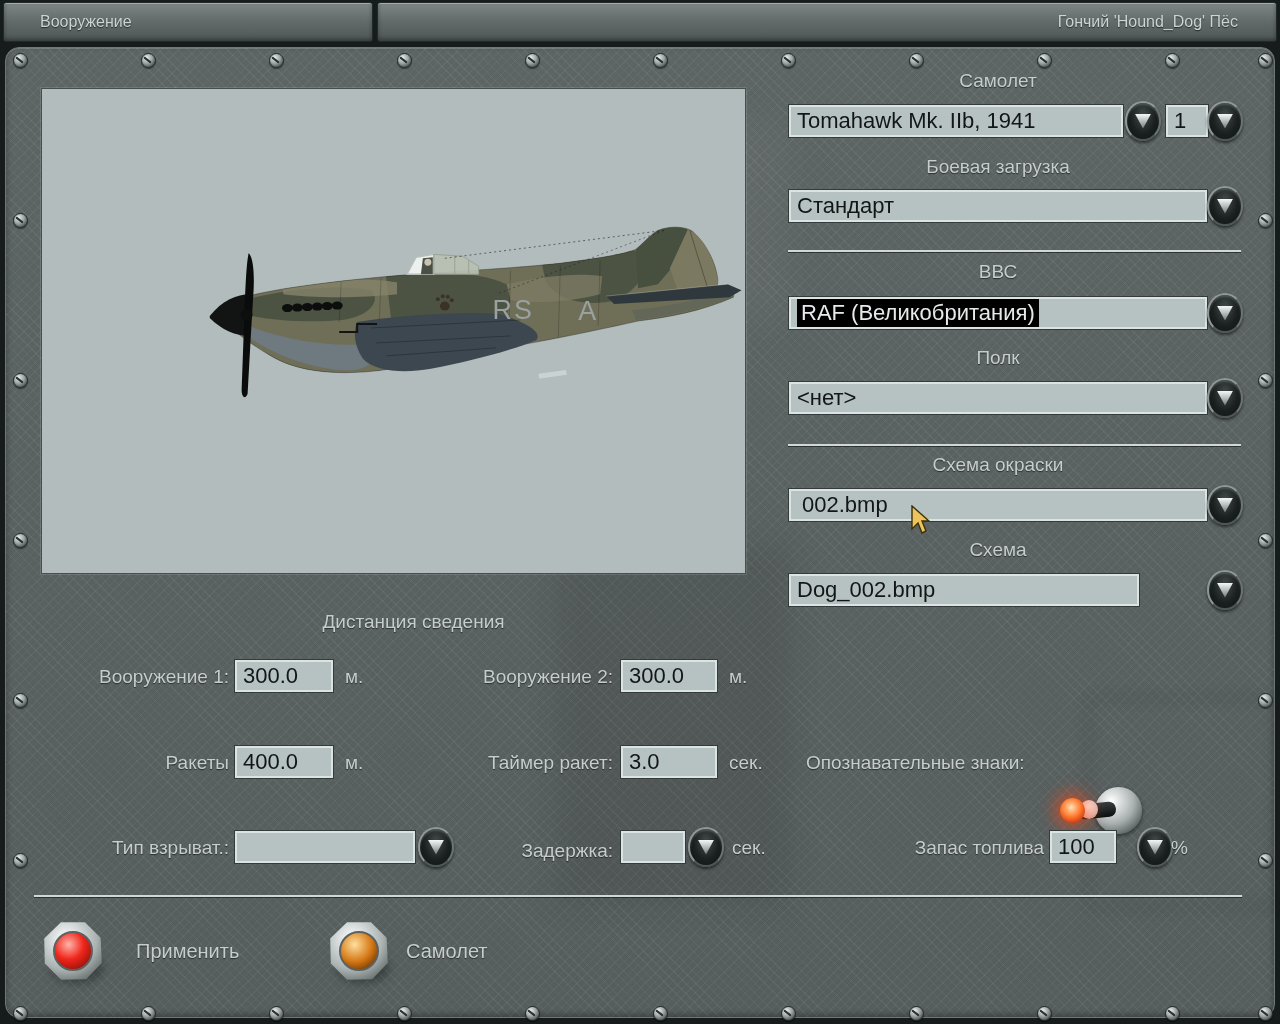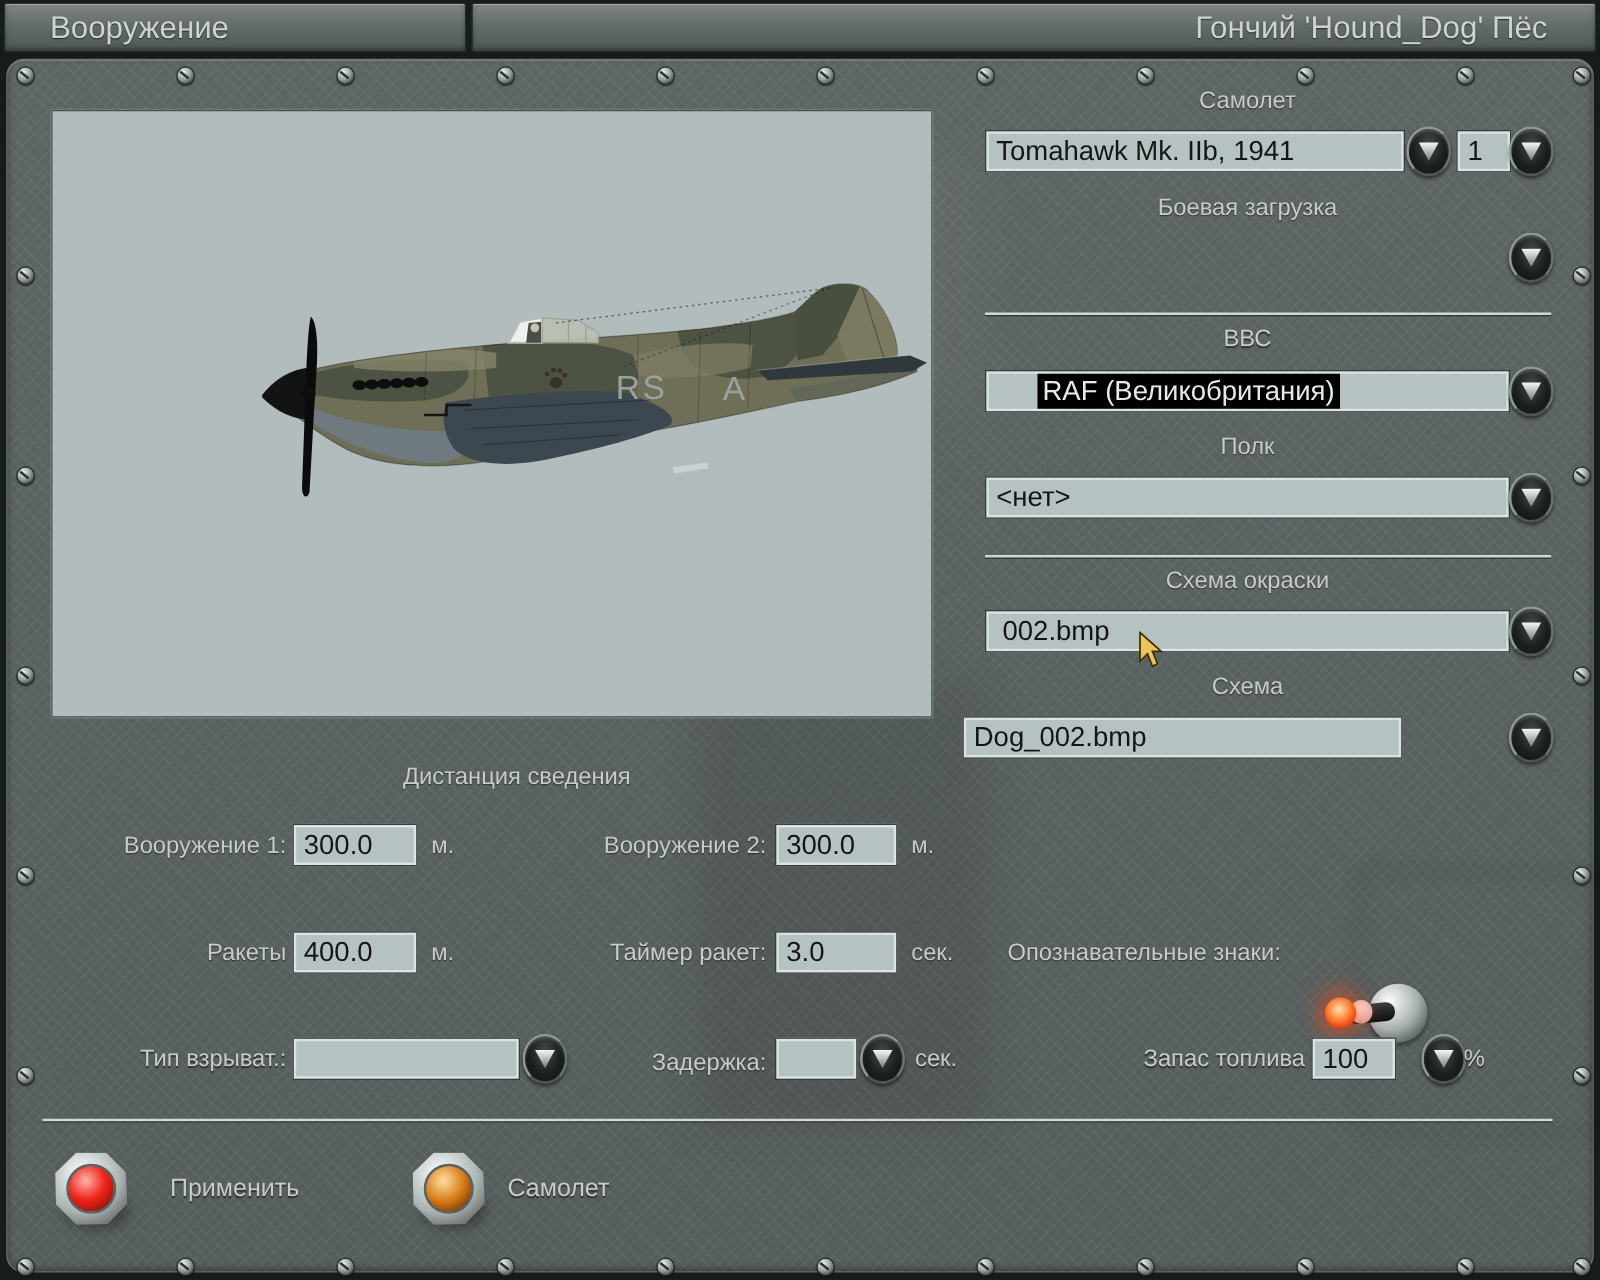--- a/index.html
+++ b/index.html
@@ -7,21 +7,21 @@
     position:relative;width:1280px;height:1024px;overflow:hidden;
     background:#161b1b;font-family:"Liberation Sans",sans-serif;
     -webkit-font-smoothing:antialiased;
   }
   
   .tab{
     position:absolute;top:2px;height:40px;box-sizing:border-box;
     background:linear-gradient(180deg,#7e8686 0%,#626a6a 48%,#4e5656 100%);
     border:1px solid #232929;border-radius:3px;
     box-shadow:inset 0 1px 0 rgba(255,255,255,.35),inset 0 -2px 4px rgba(0,0,0,.35);
-    display:flex;align-items:center;color:#ced4d4;font-size:25px;
+    display:flex;align-items:center;color:#ced4d4;font-size:16px;
     text-shadow:0 1px 1px rgba(0,0,0,.6);
   }
   .tab-left{left:3px;width:370px;padding-left:36px;}
   .tab-right{left:377px;width:900px;justify-content:flex-end;padding-right:38px;}
   
   .panel{
     position:absolute;left:5px;top:47px;width:1270px;height:971px;box-sizing:border-box;
     border-radius:14px;border:1px solid #6e7777;
     background:
       repeating-linear-gradient(45deg,rgba(255,255,255,.05) 0 1px,transparent 1px 7px),
@@ -55,21 +55,21 @@
     text-shadow:0 1px 1px rgba(0,0,0,.55);
   }
   .sec-label{width:420px;text-align:center;}
   .fld{
     position:absolute;height:34px;box-sizing:border-box;
     background:#b6c1c1;border:1px solid #333b3b;
     box-shadow:inset 0 0 0 2px #dce3e3;
     display:flex;align-items:center;padding:0 8px;
     font-size:22px;color:#121616;white-space:nowrap;overflow:hidden;
   }
-  .sel{background:#000;color:#e6eaea;padding:1px 4px;margin-left:33px;}
+  .sel{background:#000;color:#e6eaea;padding:1px 4px;}
   .rbtn{
     position:absolute;width:36px;height:40px;border-radius:50%;box-sizing:border-box;
     background:radial-gradient(ellipse at 50% 35%,#434b4b 0%,#1a1f1f 55%,#0d1111 100%);
     border:2px solid #8f9797;border-bottom-color:#4d5555;border-right-color:#6a7272;
     box-shadow:0 2px 3px rgba(0,0,0,.55),inset 0 2px 2px rgba(255,255,255,.18);
     display:flex;align-items:center;justify-content:center;cursor:pointer;
   }
   .tri{
     width:17px;height:15px;clip-path:polygon(50% 100%,2% 0,98% 0);
     background:linear-gradient(180deg,#f4f7f7,#b9c0c0 45%,#6e7676);
@@ -221,20 +221,23 @@
       <span class="tri"></span>
     </div>
     <div class="fld" style="left:1159px;top:56px;width:44px;">
       <span>1</span>
     </div>
     <div class="rbtn" style="left:1201px;top:53px;">
       <span class="tri"></span>
     </div>
 
     <div class="sec-label" style="left:782px;top:108px;">Боевая загрузка</div>
+    <div class="fld" style="left:782px;top:141px;width:420px;">
+      <span>Стандарт</span>
+    </div>
     <div class="rbtn" style="left:1201px;top:138px;">
       <span class="tri"></span>
     </div>
 
     <div class="sep" style="left:782px;top:202px;width:453px;"></div>
 
     <div class="sec-label" style="left:782px;top:213px;">ВВС</div>
     <div class="fld" style="left:782px;top:248px;width:420px;">
       <span class="sel">RAF (Великобритания)</span>
     </div>
@@ -254,21 +257,21 @@
 
     <div class="sec-label" style="left:782px;top:406px;">Схема окраски</div>
     <div class="fld" style="left:782px;top:440px;width:420px;padding-left:13px;">
       <span>002.bmp</span>
     </div>
     <div class="rbtn" style="left:1201px;top:437px;">
       <span class="tri"></span>
     </div>
 
     <div class="sec-label" style="left:782px;top:491px;">Схема</div>
-    <div class="fld" style="left:764px;top:525px;width:352px;">
+    <div class="fld" style="left:782px;top:525px;width:352px;">
       <span>Dog_002.bmp</span>
     </div>
     <div class="rbtn" style="left:1201px;top:522px;">
       <span class="tri"></span>
     </div>
 
     <div class="heading" style="left:235px;top:563px;width:345px;text-align:center;">Дистанция сведения</div>
 
     <div class="lbl" style="left:15px;top:618px;width:208px;text-align:right;">Вооружение 1:</div>
     <div class="fld" style="left:228px;top:611px;width:100px;">

